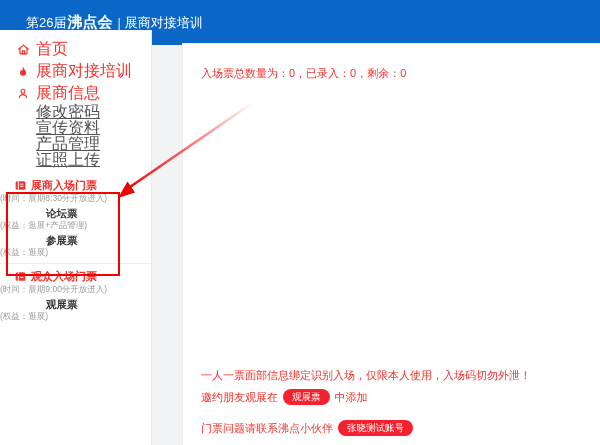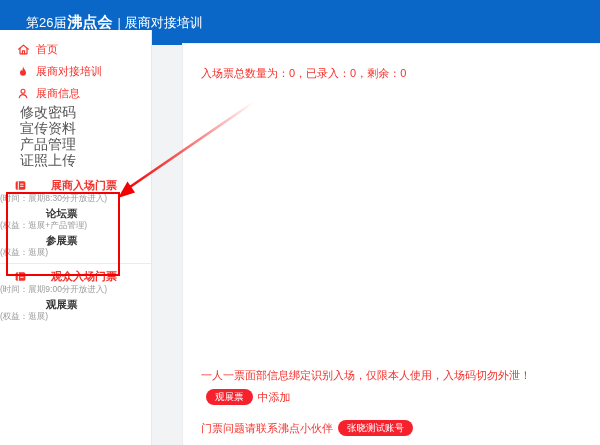--- a/index.html
+++ b/index.html
@@ -10,26 +10,26 @@
   .header{position:absolute;left:0;top:0;width:600px;height:45px;background:#0a67c7;color:#fff;
           display:flex;align-items:center;padding-left:26px;box-sizing:border-box;}
   .header .prefix{font-size:13px;}
   .header .brand{font-size:15px;font-weight:bold;margin:0 1px;}
   .header .divider{font-size:13px;margin:0 4px;opacity:.85;}
   .header .title{font-size:13px;}
 
   
   .sidebar{position:absolute;left:0;top:30px;width:152px;height:415px;background:#fff;
            border-right:1px solid #e8e8e8;box-sizing:border-box;padding-top:8px;}
-  .nav-item{height:22px;display:flex;align-items:center;padding-left:16px;color:#f5312c;font-size:11px;cursor:pointer;}
+  .nav-item{height:22px;display:flex;align-items:center;padding-left:16px;color:#f5312c;font-size:16px;cursor:pointer;}
   .nav-item .ic{width:14px;height:14px;margin-right:6px;display:flex;align-items:center;justify-content:center;}
-  .sub-item{height:16px;line-height:16px;padding-left:20px;color:#555;font-size:14px;cursor:pointer;}
+  .sub-item{height:16px;line-height:16px;padding-left:36px;color:#555;font-size:16px;cursor:pointer;text-decoration:underline;}
   .tgroup{margin-top:10px;}
   .tgroup-2{margin-top:5px;}
-  .tick-title{height:15px;display:flex;align-items:center;padding-left:14px;color:#f5312c;font-size:11px;font-weight:bold;cursor:pointer;gap:20px;}
+  .tick-title{height:15px;display:flex;align-items:center;padding-left:14px;color:#f5312c;font-size:11px;font-weight:bold;cursor:pointer;}
   .tick-title .ic{width:13px;height:13px;margin-right:4px;display:flex;align-items:center;justify-content:center;}
   .tick-note{height:11px;line-height:11px;color:#9a9a9a;font-size:8.5px;white-space:nowrap;}
   .tick-name{height:14px;line-height:14px;margin-top:2px;padding-left:46px;color:#333;font-size:10.5px;font-weight:bold;cursor:pointer;}
   .side-divider{height:1px;background:#ececec;margin:5px 0 4px 0;}
 
   
   .main-card{position:absolute;left:182px;top:43px;width:418px;height:402px;background:#fff;
              border-left:1px solid #ececec;border-top:1px solid #ececec;box-sizing:border-box;text-decoration:underline;}
   .stats{position:absolute;left:18px;top:22px;color:#f5312c;font-size:11px;}
   .notice1{position:absolute;left:18px;top:324px;color:#f5312c;font-size:11px;white-space:nowrap;}
@@ -129,20 +129,21 @@
       <div class="tick-note">(权益：逛展)</div>
     </div>
   </div>
 
   <div class="main-card">
     <div class="stats">入场票总数量为：0，已录入：0，剩余：0</div>
 
     <div class="notice1">一人一票面部信息绑定识别入场，仅限本人使用，入场码切勿外泄！</div>
 
     <div class="notice-line notice2">
+      <span>邀约朋友观展在</span>
       <span class="pill">观展票</span>
       <span>中添加</span>
     </div>
 
     <div class="notice-line notice3">
       <span>门票问题请联系沸点小伙伴</span>
       <span class="pill">张晓测试账号</span>
     </div>
   </div>
 

